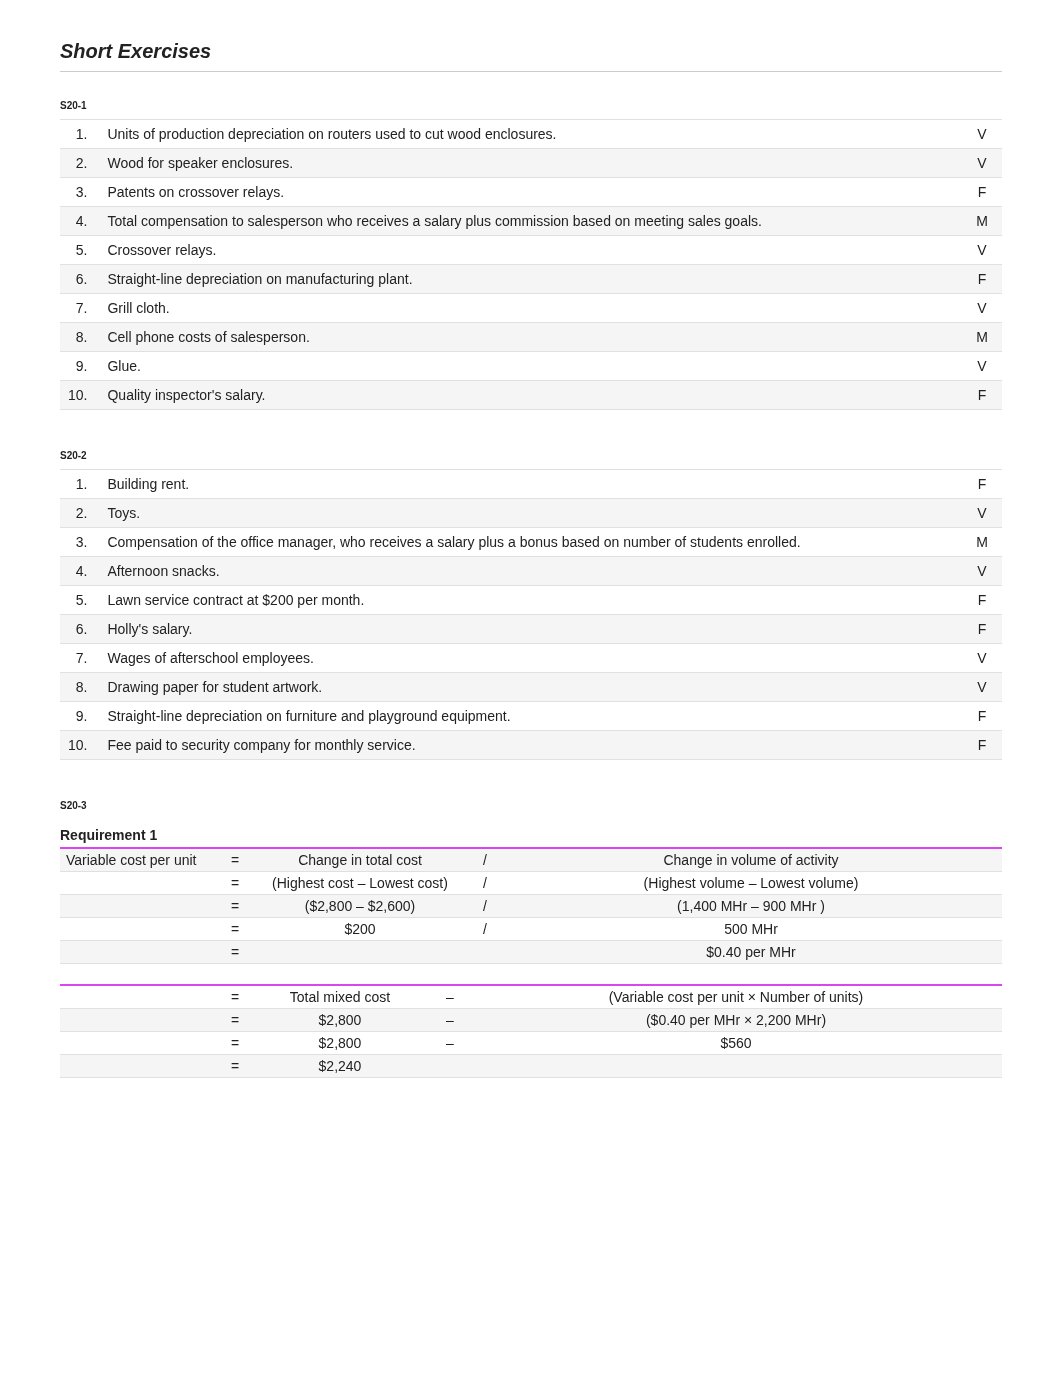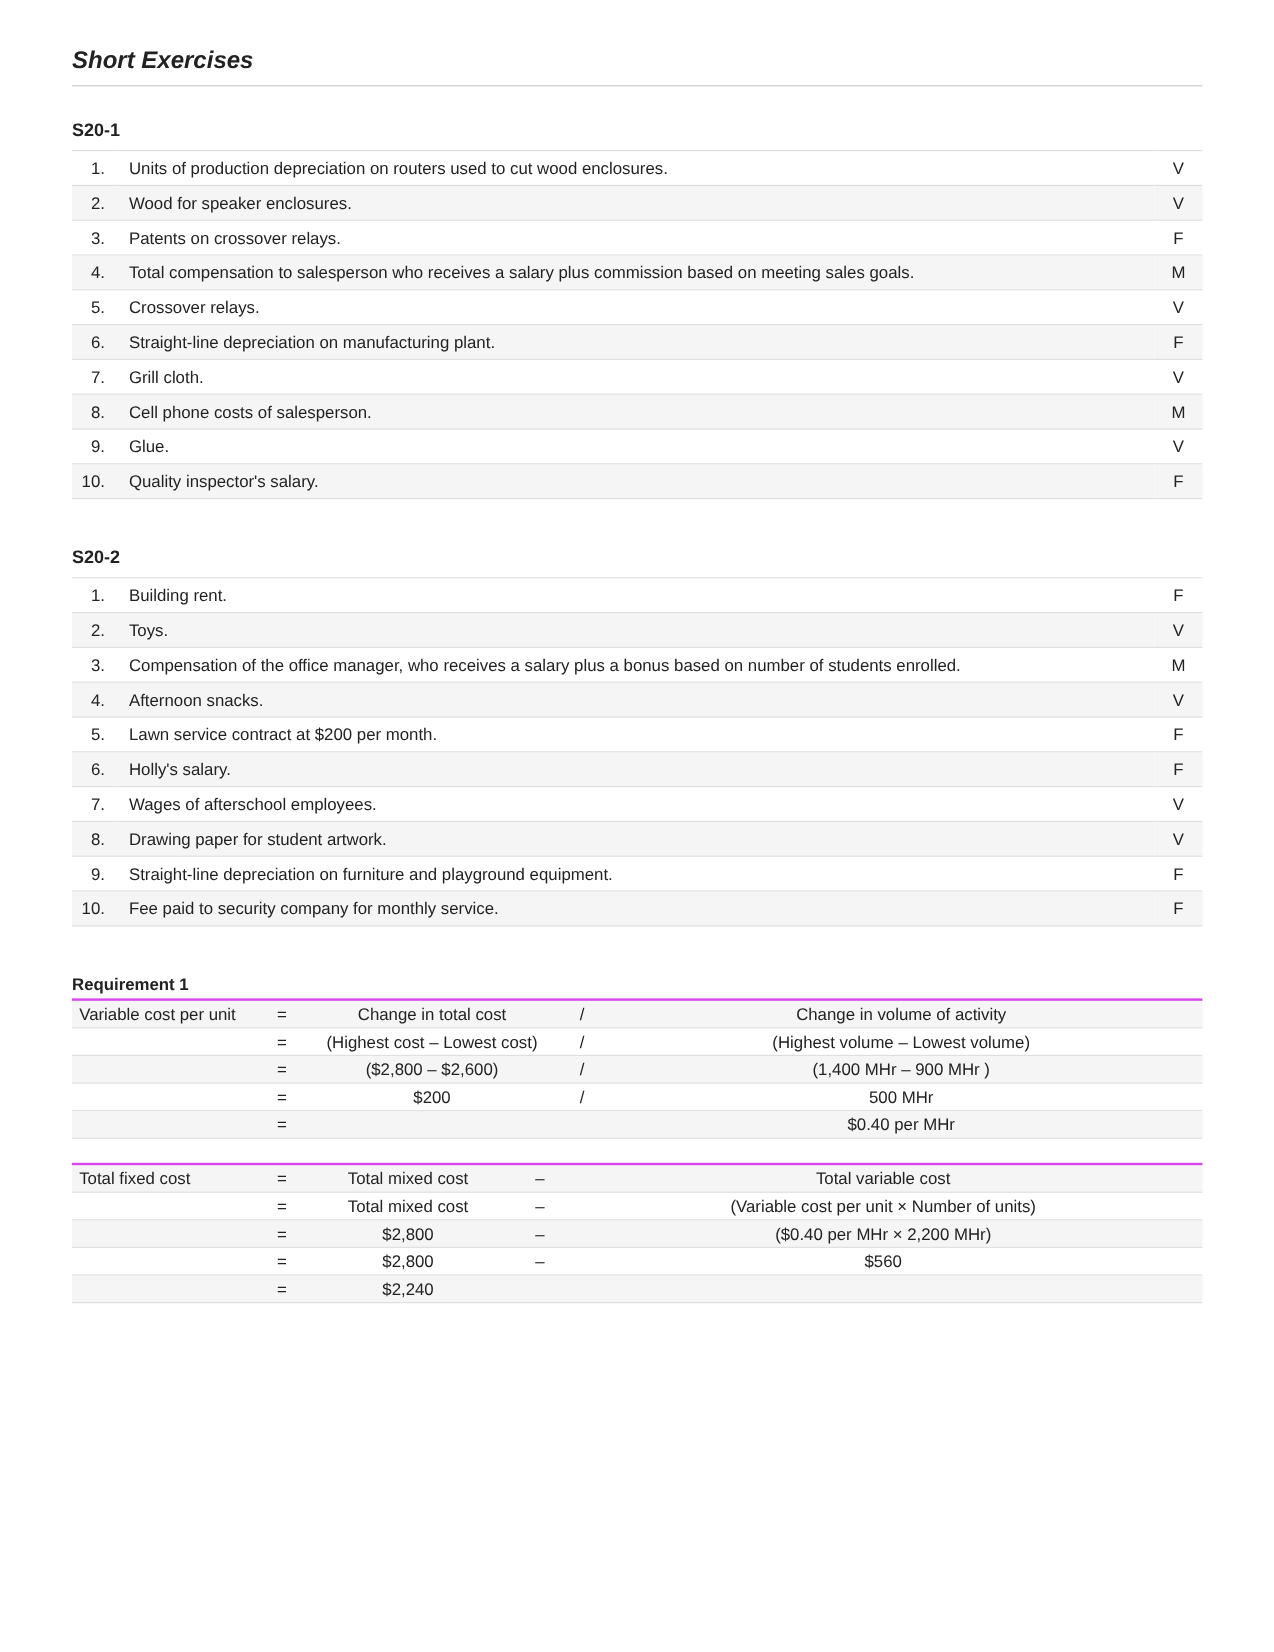--- a/index.html
+++ b/index.html
@@ -17,21 +17,21 @@
       font-size: 20px;
       margin-bottom: 28px;
       padding-bottom: 8px;
       border-bottom: 1px solid #ccc;
     }
     .section {
       margin-bottom: 40px;
     }
     .section-label {
       font-weight: bold;
-      font-size: 15px;
+      font-size: 10px;
       margin-bottom: 8px;
     }
     table.exercise-table {
       width: 100%;
       border-collapse: collapse;
     }
     table.exercise-table tr {
       border-bottom: 1px solid #e0e0e0;
     }
     table.exercise-table tr:first-child {
@@ -194,20 +194,21 @@
         <tr class="row-shaded">
       <td class="num">10.</td>
       <td>Fee paid to security company for monthly service.</td>
       <td class="answer">F</td>
     </tr>
       </tbody>
   </table>
 </div>
 
 <div class="section">
+  <div class="section-label">S20-3</div>
   <div class="req-title">Requirement 1</div>
 
   <table class="calc-table" style="margin-bottom:20px;">
     <tbody id="calc1-body">
         <tr class="row-shaded">
       <td style="width:160px;font-weight:normal;">Variable cost per unit</td>
       <td style="width:30px;text-align:center;">=</td>
       <td style="width:220px;text-align:center;">Change in total cost</td>
       <td style="width:30px;text-align:center;">/</td>
       <td style="text-align:center;">Change in volume of activity</td>
@@ -238,27 +239,20 @@
       <td style="width:30px;text-align:center;">=</td>
       <td style="width:220px;text-align:center;"></td>
       <td style="width:30px;text-align:center;"></td>
       <td style="text-align:center;">$0.40 per MHr</td>
     </tr>
       </tbody>
   </table>
 
   <table class="calc-table">
     <tbody id="calc2-body">
-        <tr class="row-shaded">
-      <td style="width:160px;">Total fixed cost</td>
-      <td style="width:30px;text-align:center;">=</td>
-      <td style="width:180px;text-align:center;">Total mixed cost</td>
-      <td style="width:40px;text-align:center;">–</td>
-      <td style="text-align:center;">Total variable cost</td>
-    </tr>
         <tr class="no-shade">
       <td style="width:160px;"></td>
       <td style="width:30px;text-align:center;">=</td>
       <td style="width:180px;text-align:center;">Total mixed cost</td>
       <td style="width:40px;text-align:center;">–</td>
       <td style="text-align:center;">(Variable cost per unit × Number of units)</td>
     </tr>
         <tr class="row-shaded">
       <td style="width:160px;"></td>
       <td style="width:30px;text-align:center;">=</td>

